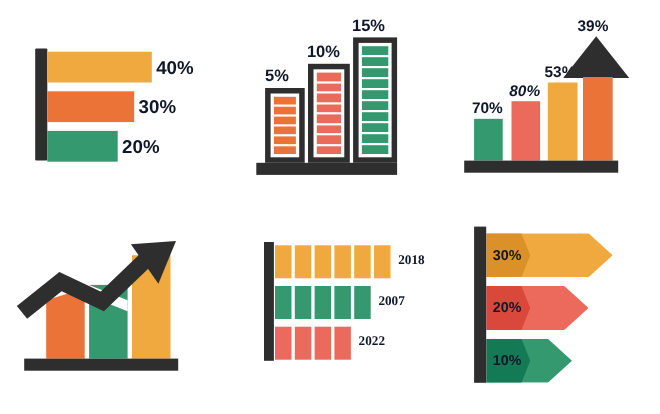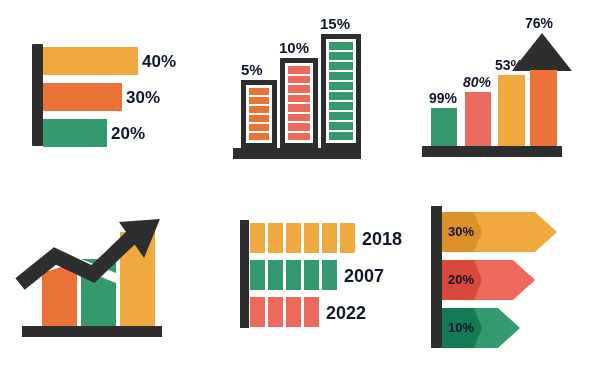--- a/index.html
+++ b/index.html
@@ -69,21 +69,21 @@
     border-bottom: 38px solid #2e2e2e;
   }
 
   
   #p4 { left: 0px; top: 188px; width: 200px; height: 188px; }
 
   
   #p5 { left: 200px; top: 188px; width: 200px; height: 188px; }
   #p5 .axis-v { left: 40px; top: 32px; width: 9px; height: 108px; }
   #p5 .blk { position: absolute; width: 15px; }
-  #p5 .lbl { font-size: 18px; }
+  #p5 .lbl { font-size: 12px; font-family: Liberation Serif, serif; }
 
   
   #p6 { left: 400px; top: 188px; width: 200px; height: 188px; }
   #p6 .axis-v { left: 31px; top: 18px; width: 11px; height: 142px; }
   #p6 .lbl { font-size: 13px; z-index: 5; }
   #p6 .hexbase {
     position: absolute;
     clip-path: polygon(0% 0%, 80% 0%, 100% 50%, 80% 100%, 0% 100%);
   }
   #p6 .arrowbody {
@@ -145,30 +145,30 @@
       <div class="seg" style="background:#34996F;"></div>
       <div class="seg" style="background:#34996F;"></div>
       <div class="seg" style="background:#34996F;"></div>
     </div>
 
     <div class="axis base"></div>
   </div>
 
   <div class="panel" id="p3">
 
-    <span class="lbl" style="left:29px; top:91px;">99%</span>
+    <span class="lbl" style="left:29px; top:91px;">70%</span>
     <div class="bar" style="left:31px; top:108px; width:26px; height:38px; background:#34996F;"></div>
 
     <span class="lbl" style="left:63px; top:75px;font-style:italic;">80%</span>
     <div class="bar" style="left:65px; top:92px; width:26px; height:54px; background:#EC6A5C;"></div>
 
     <span class="lbl" style="left:95px; top:58px;">53%</span>
     <div class="bar" style="left:98px; top:75px; width:27px; height:71px; background:#EFA93F;"></div>
 
-    <span class="lbl" style="left:125px; top:16px;">76%</span>
+    <span class="lbl" style="left:125px; top:16px;">39%</span>
     <div class="arrowhead" style="left:112px; top:33px;"></div>
     <div class="bar" style="left:130px; top:70px; width:27px; height:76px; background:#EC7338;"></div>
 
     <div class="axis base"></div>
   </div>
 
   <div class="panel" id="p4">
     <svg width="200" height="188" viewBox="0 0 200 188">
 
       <rect x="42" y="75" width="35" height="63" fill="#EC7338"></rect>

